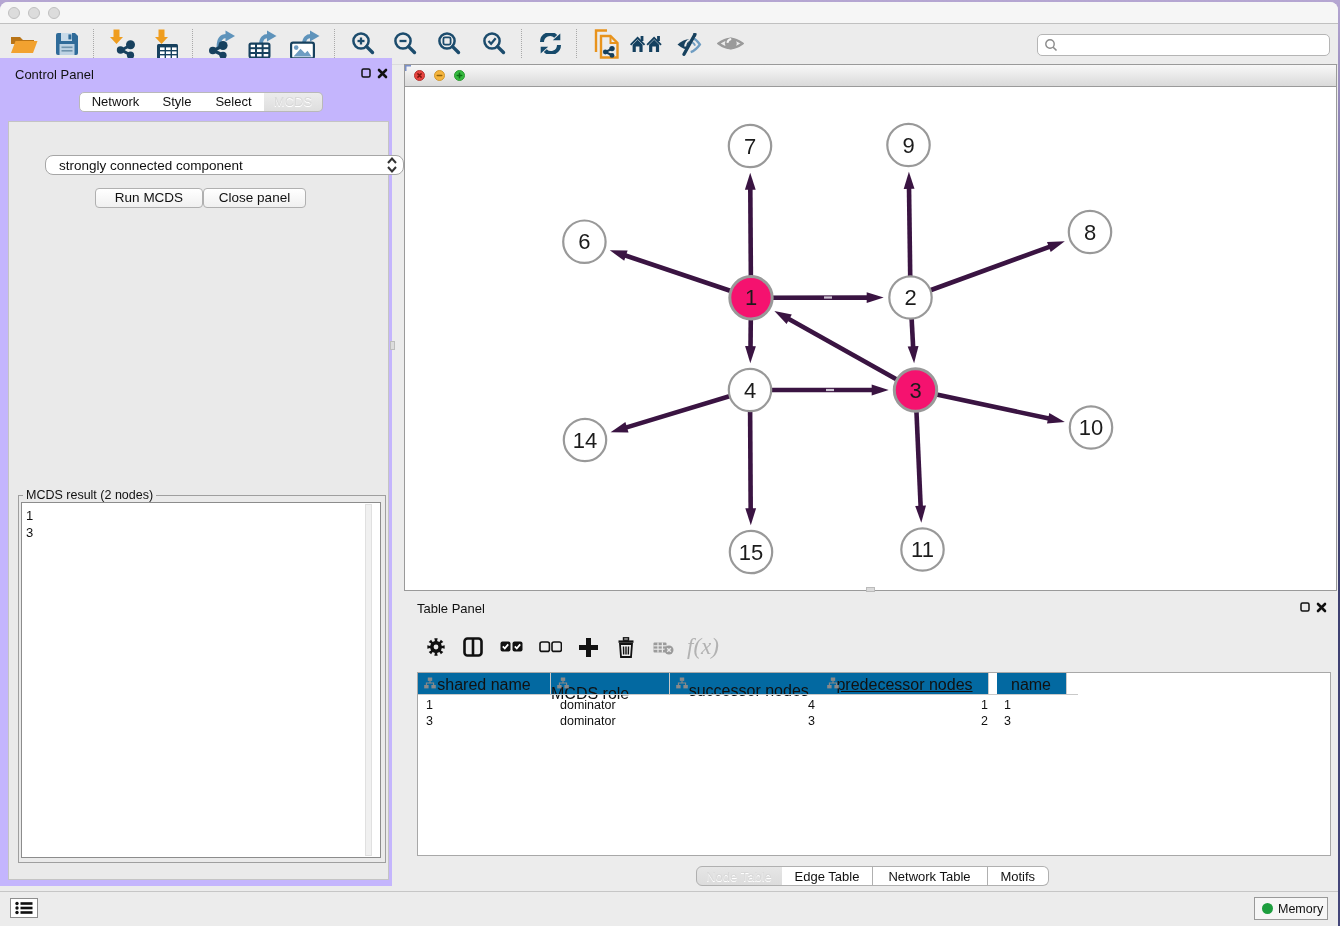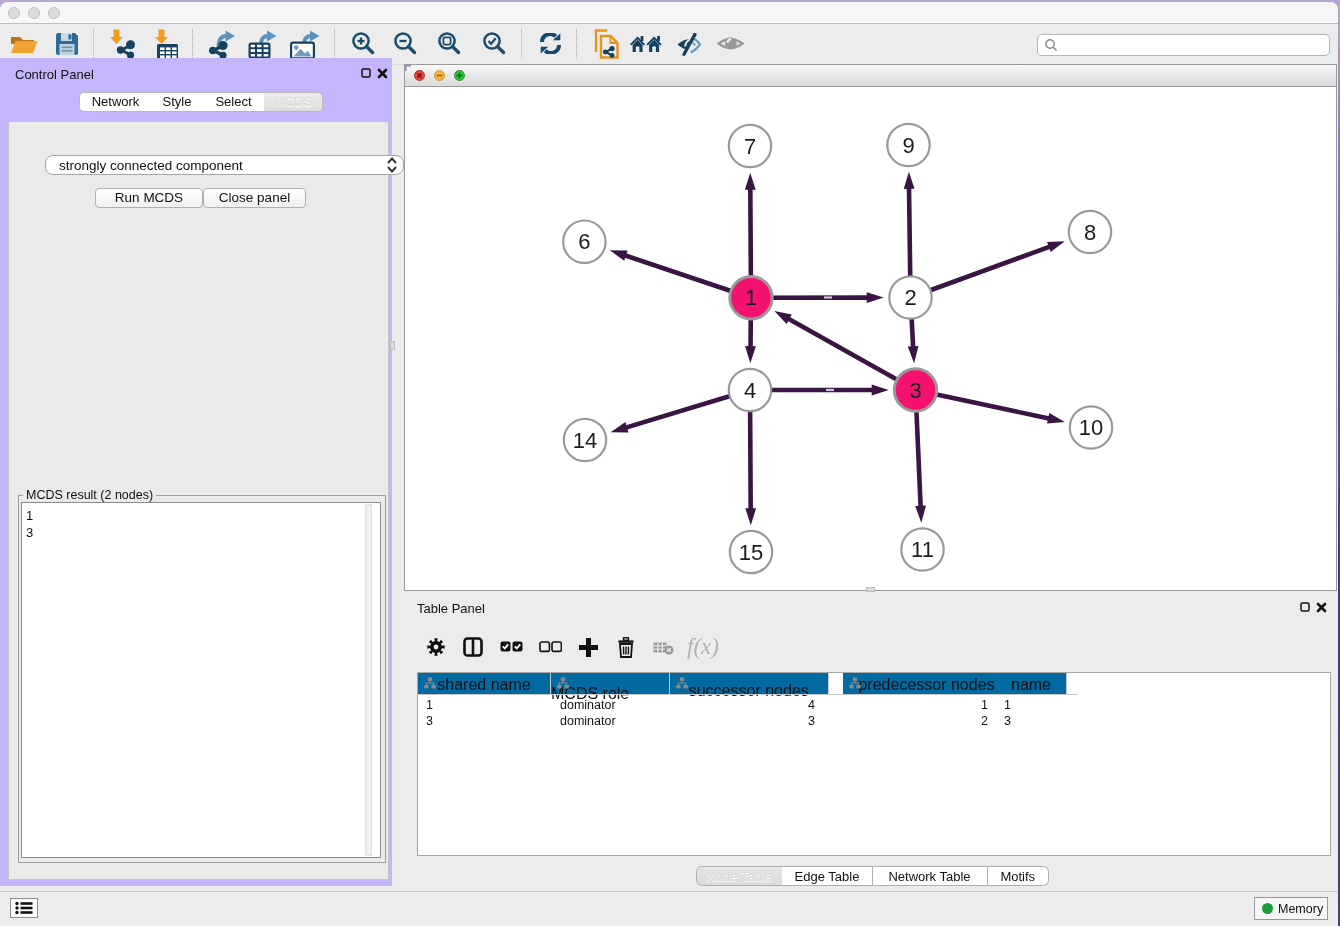--- a/index.html
+++ b/index.html
@@ -453,21 +453,21 @@
         <svg width="12" height="12" viewBox="0 0 12 12" style="position:absolute;left:6px;top:4px;">
           <g fill="#8a8a8a">
             <rect x="3.8" y="0.5" width="4.4" height="3.4"></rect>
             <rect x="0.2" y="8" width="4.4" height="3.4"></rect>
             <rect x="7.4" y="8" width="4.4" height="3.4"></rect>
           </g>
           <path d="M6,4 V6 M2.4,8 V6 H9.6 V8" fill="none" stroke="#8a8a8a" stroke-width="1.1"></path>
         </svg>
         <div style="width:100%;text-align:center;margin-top:9px;">successor nodes</div>
       </div>
-    <div class="th" style="left:425px;width:168px;">
+    <div class="th" style="left:403px;width:168px;text-decoration:underline;">
         <svg width="12" height="12" viewBox="0 0 12 12" style="position:absolute;left:6px;top:4px;">
           <g fill="#8a8a8a">
             <rect x="3.8" y="0.5" width="4.4" height="3.4"></rect>
             <rect x="0.2" y="8" width="4.4" height="3.4"></rect>
             <rect x="7.4" y="8" width="4.4" height="3.4"></rect>
           </g>
           <path d="M6,4 V6 M2.4,8 V6 H9.6 V8" fill="none" stroke="#8a8a8a" stroke-width="1.1"></path>
         </svg>
         <div style="width:100%;text-align:center;margin-top:3px;">predecessor nodes</div>
       </div>

